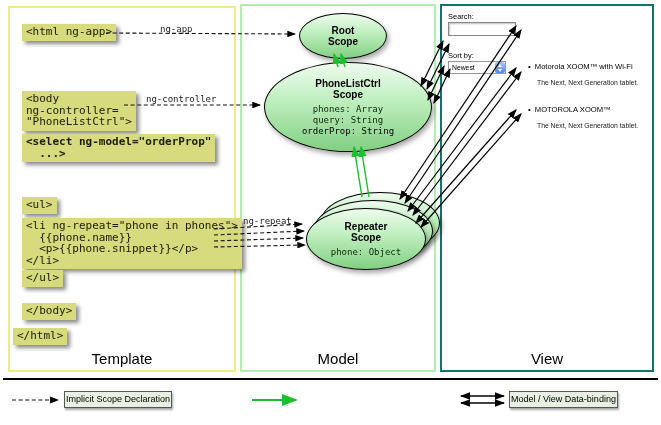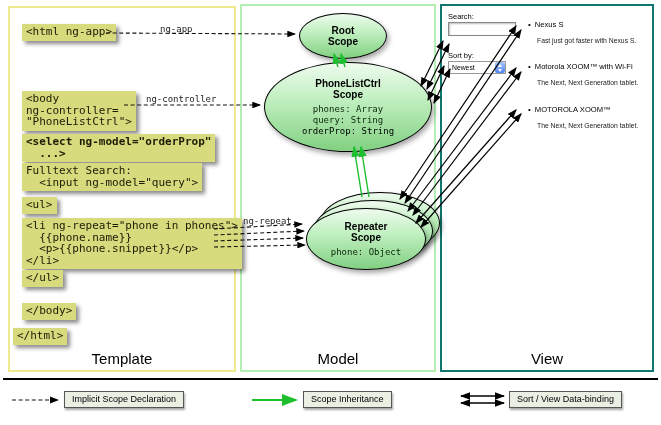--- a/index.html
+++ b/index.html
@@ -51,21 +51,21 @@
   .bullet::before{content:"\2022";margin-right:4px;font-size:8px;}
   .item-desc{font-size:6.8px;color:#222;margin-top:8px;margin-left:9px;white-space:nowrap;}
 
   
   .arrow-label{position:absolute;font-family:"DejaVu Sans Mono",monospace;font-size:9px;
                color:#222;z-index:11;}
   .arrows{position:absolute;left:0;top:0;z-index:10;pointer-events:none;}
   .legend-rule{position:absolute;left:3px;top:378px;width:655px;height:2px;background:#000;}
   .legend-box{position:absolute;top:391px;background:#e9efe3;border:1px solid #555;
               box-shadow:1px 1.5px 2px rgba(0,0,0,0.35);font-size:9px;line-height:11px;
-              padding:2px 7px;color:#000;white-space:nowrap;}
+              padding:2px 1px;color:#000;white-space:nowrap;}
 </style>
 </head>
 <body>
 
 <div class="stage">
 
   <div class="panel panel-template">
     <div class="panel-label">Template</div>
   </div>
   <div class="panel panel-model">
@@ -74,22 +74,20 @@
   <div class="panel panel-view">
     <div class="panel-label">View</div>
   </div>
 
   <div class="code-box" style="left:22px;top:24px">&lt;html ng-app&gt;</div>
   <div class="code-box" style="left:22px;top:91px">&lt;body
 ng-controller=
 "PhoneListCtrl"&gt;</div>
   <div class="code-box bold" style="left:22px;top:134px">&lt;select ng-model="orderProp"
   ...&gt;</div>
-  <div class="code-box" style="left:22px;top:163px">Fulltext Search:
-  &lt;input ng-model="query"&gt;</div>
   <div class="code-box" style="left:22px;top:197px">&lt;ul&gt;</div>
   <div class="code-box" style="left:22px;top:218px">&lt;li ng-repeat="phone in phones"&gt;
   {{phone.name}}
   &lt;p&gt;{{phone.snippet}}&lt;/p&gt;
 &lt;/li&gt;</div>
   <div class="code-box" style="left:22px;top:270px">&lt;/ul&gt;</div>
   <div class="code-box" style="left:22px;top:303px">&lt;/body&gt;</div>
   <div class="code-box" style="left:13px;top:328px">&lt;/html&gt;</div>
 
   <div class="ellipse" style="left:299px;top:13px;width:86px;height:44px">
@@ -114,24 +112,20 @@
   </div>
 
   <div class="view-label" style="left:448px;top:12px">Search:</div>
   <div class="search-input"></div>
   <div class="view-label" style="left:448px;top:51px">Sort by:</div>
   <div class="sort-select">
     <span>Newest</span>
     <span class="spinner"></span>
   </div>
 
-  <div class="view-item" style="top:20px">
-    <div class="item-title"><span class="bullet"></span><span>Nexus S</span></div>
-    <div class="item-desc">Fast just got faster with Nexus S.</div>
-  </div>
   <div class="view-item" style="top:62px">
     <div class="item-title"><span class="bullet"></span><span>Motorola XOOM™ with Wi-Fi</span></div>
     <div class="item-desc">The Next, Next Generation tablet.</div>
   </div>
   <div class="view-item" style="top:105px">
     <div class="item-title"><span class="bullet"></span><span>MOTOROLA XOOM™</span></div>
     <div class="item-desc">The Next, Next Generation tablet.</div>
   </div>
 
   <div class="arrow-label" style="left:160px;top:24px">ng-app</div>
@@ -188,16 +182,15 @@
       <line x1="252" y1="400" x2="296" y2="400" marker-end="url(#mg)"></line>
     </g>
     <g stroke="#000" stroke-width="1.3" fill="none">
       <line x1="461" y1="396" x2="504" y2="396" marker-start="url(#mb)" marker-end="url(#mb)"></line>
       <line x1="461" y1="403" x2="504" y2="403" marker-start="url(#mb)" marker-end="url(#mb)"></line>
     </g>
   </svg>
 
   <div class="legend-rule"></div>
   <div class="legend-box" style="left:64px">Implicit Scope Declaration</div>
-  <div class="legend-box" style="left:303px">Scope Inheritance</div>
-  <div class="legend-box" style="left:509px">Sort / View Data-binding</div>
+  <div class="legend-box" style="left:509px">Model / View Data-binding</div>
 
 </div>
 
 </body></html>

